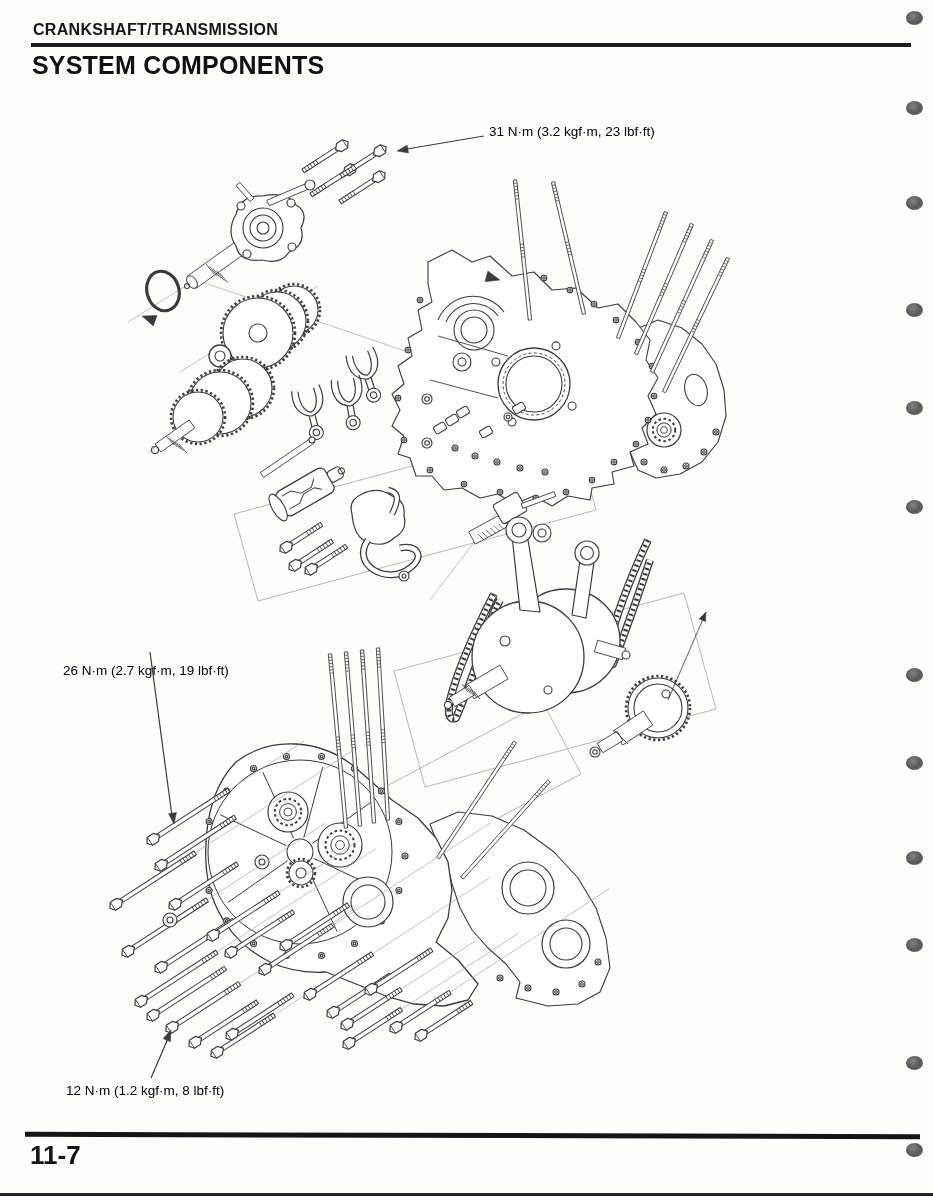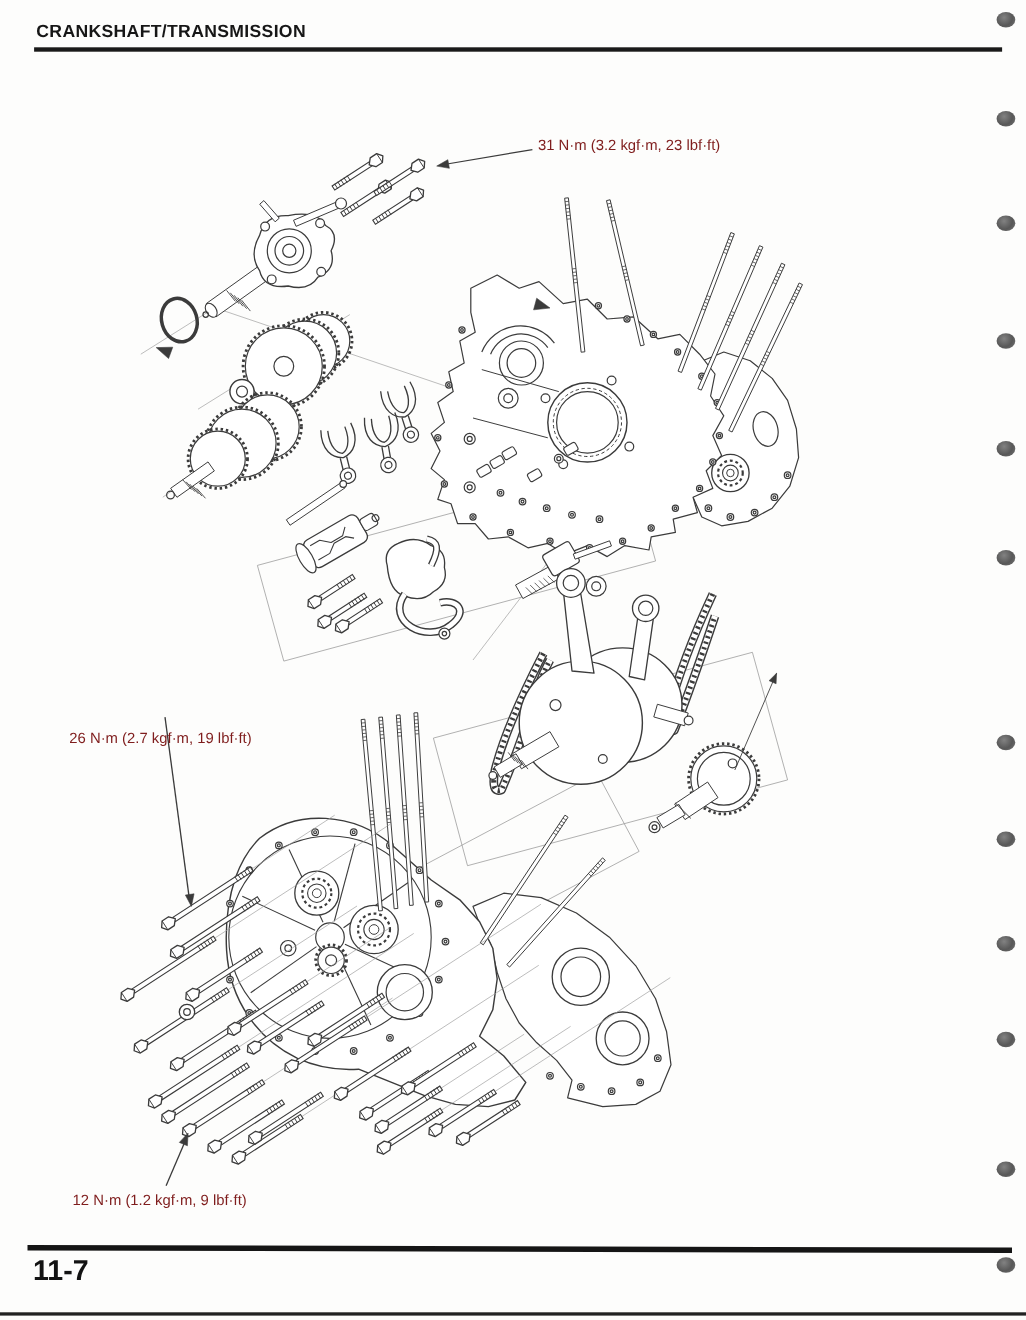--- a/index.html
+++ b/index.html
@@ -3,38 +3,39 @@
 <meta charset="utf-8">
 <style>
   html,body{margin:0;padding:0;background:#e8e8e8;}
   .page{position:relative;width:933px;height:1200px;background:#fdfdfc;overflow:hidden;
         font-family:"Liberation Sans",sans-serif;color:#1b1b1b;}
   .chapter-header{position:absolute;left:33px;top:21px;font-size:16px;font-weight:bold;
         letter-spacing:.3px;color:#161616;}
   .header-rule{position:absolute;left:31px;top:43px;width:880px;height:4px;background:#1a1a1a;}
   .page-title{position:absolute;left:32px;top:51px;font-size:25px;font-weight:bold;
         letter-spacing:.2px;color:#111;}
-  .torque{position:absolute;font-size:13.5px;color:#7f1d1d;white-space:nowrap;}
+  .torque{position:absolute;font-size:13.5px;color:#000000;white-space:nowrap;}
   .torque-top{left:489px;top:124px;}
   .torque-mid{left:63px;top:627px;margin-top:36px;}
   .torque-bottom{left:66px;top:1083px;}
   .footer-rule{position:absolute;left:25px;top:1133px;width:895px;height:5px;background:#151515;
         transform:rotate(.15deg);}
   .page-number{position:absolute;left:30px;top:1140px;font-size:26px;font-weight:bold;color:#131313;}
   .bottom-edge{position:absolute;left:0;top:1193px;width:933px;height:3px;background:#222;}
   .hole{position:absolute;width:17px;height:14px;border-radius:50%;
         background:radial-gradient(circle at 40% 35%, #828282, #585858 55%, #6f6f6f 90%);}
   svg#diagram{position:absolute;left:0;top:0;}
 </style>
 </head>
 <body>
 
 <div class="page">
   <div class="chapter-header">CRANKSHAFT/TRANSMISSION</div>
   <div class="header-rule"></div>
+  <div class="page-title">SYSTEM COMPONENTS</div>
 
   <svg id="diagram" width="933" height="1200" viewBox="0 0 933 1200">
       <g>
         <polygon points="234,514 572,423 596,510 258,601" fill="none" stroke="#9a9a9a" stroke-width="0.7" stroke-linejoin="round"></polygon>
         <polygon points="394,671 684,593 716,709 425,787" fill="none" stroke="#9a9a9a" stroke-width="0.7" stroke-linejoin="round"></polygon>
         <polygon points="349,806 543,703 581,774 387,877" fill="none" stroke="#9a9a9a" stroke-width="0.7" stroke-linejoin="round"></polygon>
         <line x1="128" y1="322" x2="268" y2="234" stroke="#9a9a9a" stroke-width="0.6"></line>
         <line x1="180" y1="372" x2="318" y2="286" stroke="#9a9a9a" stroke-width="0.6"></line>
         <line x1="148" y1="452" x2="268" y2="368" stroke="#9a9a9a" stroke-width="0.6"></line>
         <line x1="196" y1="280" x2="408" y2="352" stroke="#9a9a9a" stroke-width="0.6"></line>
@@ -812,21 +813,21 @@
         <polygon points="174,824 176.43016816440556,812.5503588400024 168.508023614473,813.6637436476831" fill="#3b3b3b" stroke="#3b3b3b" stroke-width="0.5" stroke-linejoin="round"></polygon>
         <line x1="151" y1="1078" x2="169" y2="1036" stroke="#3b3b3b" stroke-width="1.2"></line>
         <polygon points="171,1030 163.01993817280822,1038.5626288740198 170.38397700042776,1041.688477901934" fill="#3b3b3b" stroke="#3b3b3b" stroke-width="0.5" stroke-linejoin="round"></polygon>
         <polygon points="142,316 153.27458590271155,325.95659142088186 157.0368074792939,315.6199725922369" fill="#3b3b3b" stroke="#3b3b3b" stroke-width="0.5" stroke-linejoin="round"></polygon>
         <polygon points="500,280 487.9005431800169,271.06394132397486 485.05353368388916,281.68912541315456" fill="#3b3b3b" stroke="#3b3b3b" stroke-width="0.5" stroke-linejoin="round"></polygon>
       </g>
     </svg>
 
   <div class="torque torque-top">31 N·m (3.2 kgf·m, 23 lbf·ft)</div>
   <div class="torque torque-mid">26 N·m (2.7 kgf·m, 19 lbf·ft)</div>
-  <div class="torque torque-bottom">12 N·m (1.2 kgf·m, 9 lbf·ft)</div>
+  <div class="torque torque-bottom">12 N·m (1.2 kgf·m, 8 lbf·ft)</div>
 
   <div class="footer-rule"></div>
   <div class="page-number">11-7</div>
   <div class="bottom-edge"></div>
   <div id="holes">
       <div class="hole" style="left: 906px; top: 11px;"></div>
       <div class="hole" style="left: 906px; top: 101px;"></div>
       <div class="hole" style="left: 906px; top: 196px;"></div>
       <div class="hole" style="left: 906px; top: 303px;"></div>
       <div class="hole" style="left: 906px; top: 401px;"></div>

